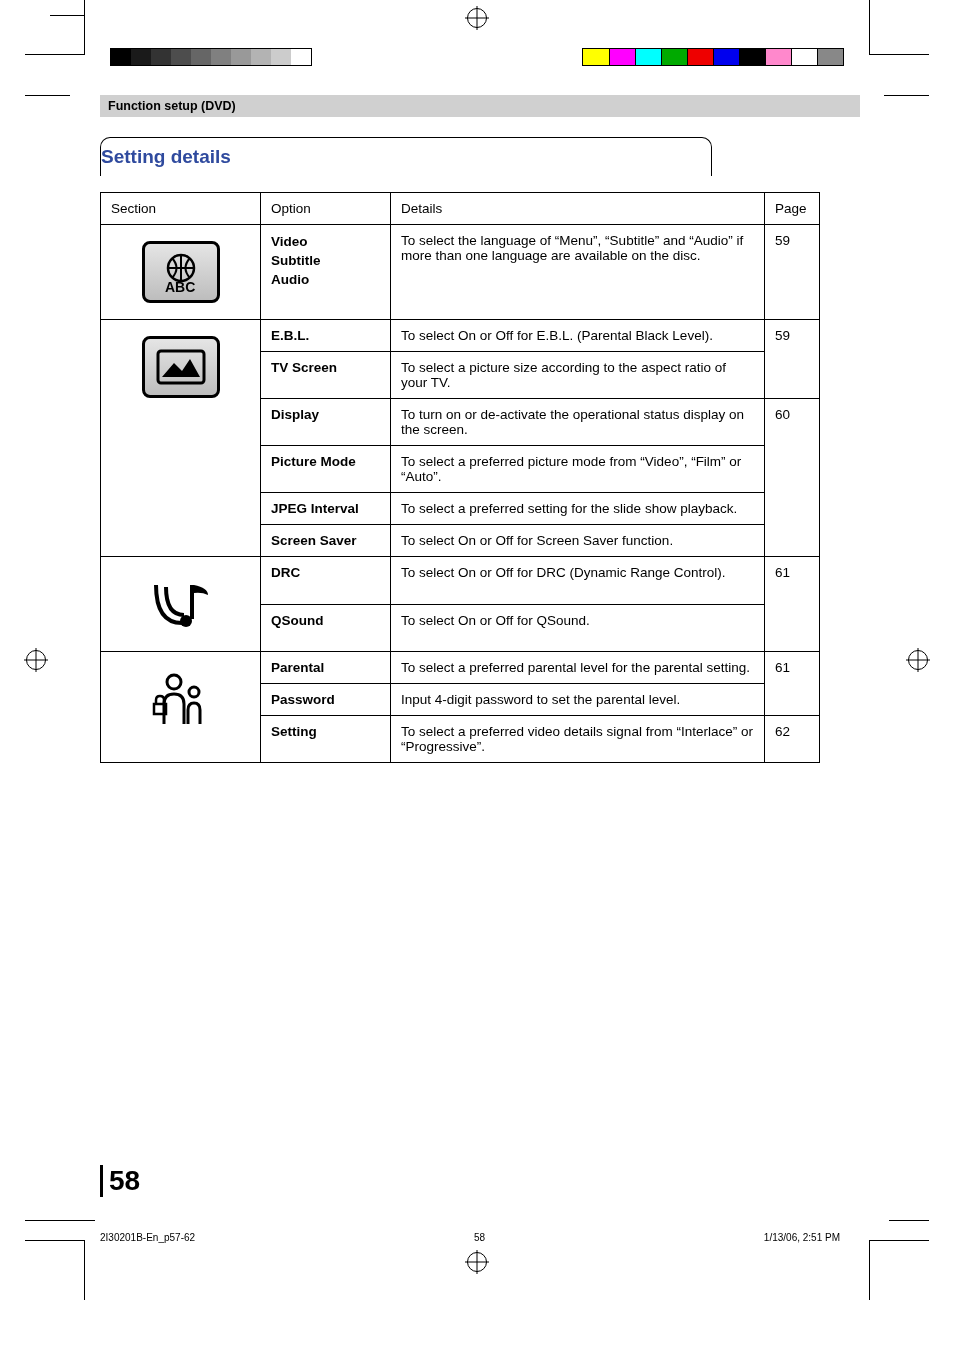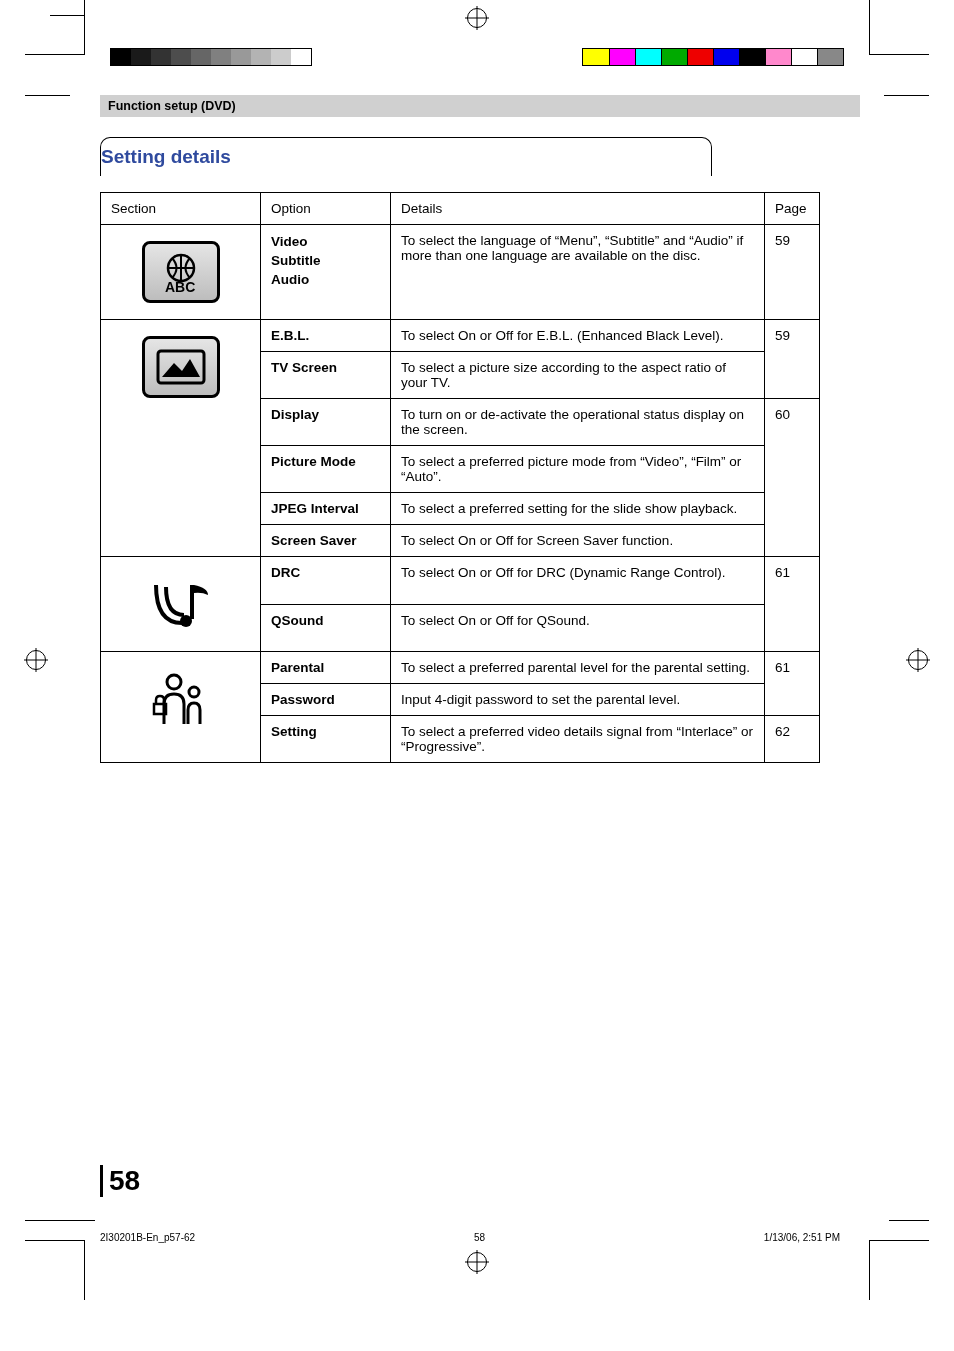--- a/index.html
+++ b/index.html
@@ -255,21 +255,21 @@
       <tr>
         <td class="icon-cell" rowspan="6">
           <div class="icon-box">
             <svg width="54" height="40" viewBox="0 0 54 40">
               <rect x="4" y="4" width="46" height="32" rx="3" fill="none" stroke="#000" stroke-width="3"></rect>
               <path d="M8 30 L20 16 L28 24 L36 12 L46 30 Z" fill="#000"></path>
             </svg>
           </div>
         </td>
         <td class="col-option">E.B.L.</td>
-        <td>To select On or Off for E.B.L. (Enhanced Black Level).</td>
+        <td>To select On or Off for E.B.L. (Parental Black Level).</td>
         <td class="col-page" rowspan="2">59</td>
       </tr>
       <tr>
         <td class="col-option">TV Screen</td>
         <td>To select a picture size according to the aspect ratio of your TV.</td>
       </tr>
       <tr>
         <td class="col-option">Display</td>
         <td class="justify">To turn on or de-activate the operational status display on the screen.</td>
         <td class="col-page" rowspan="4">60</td>

